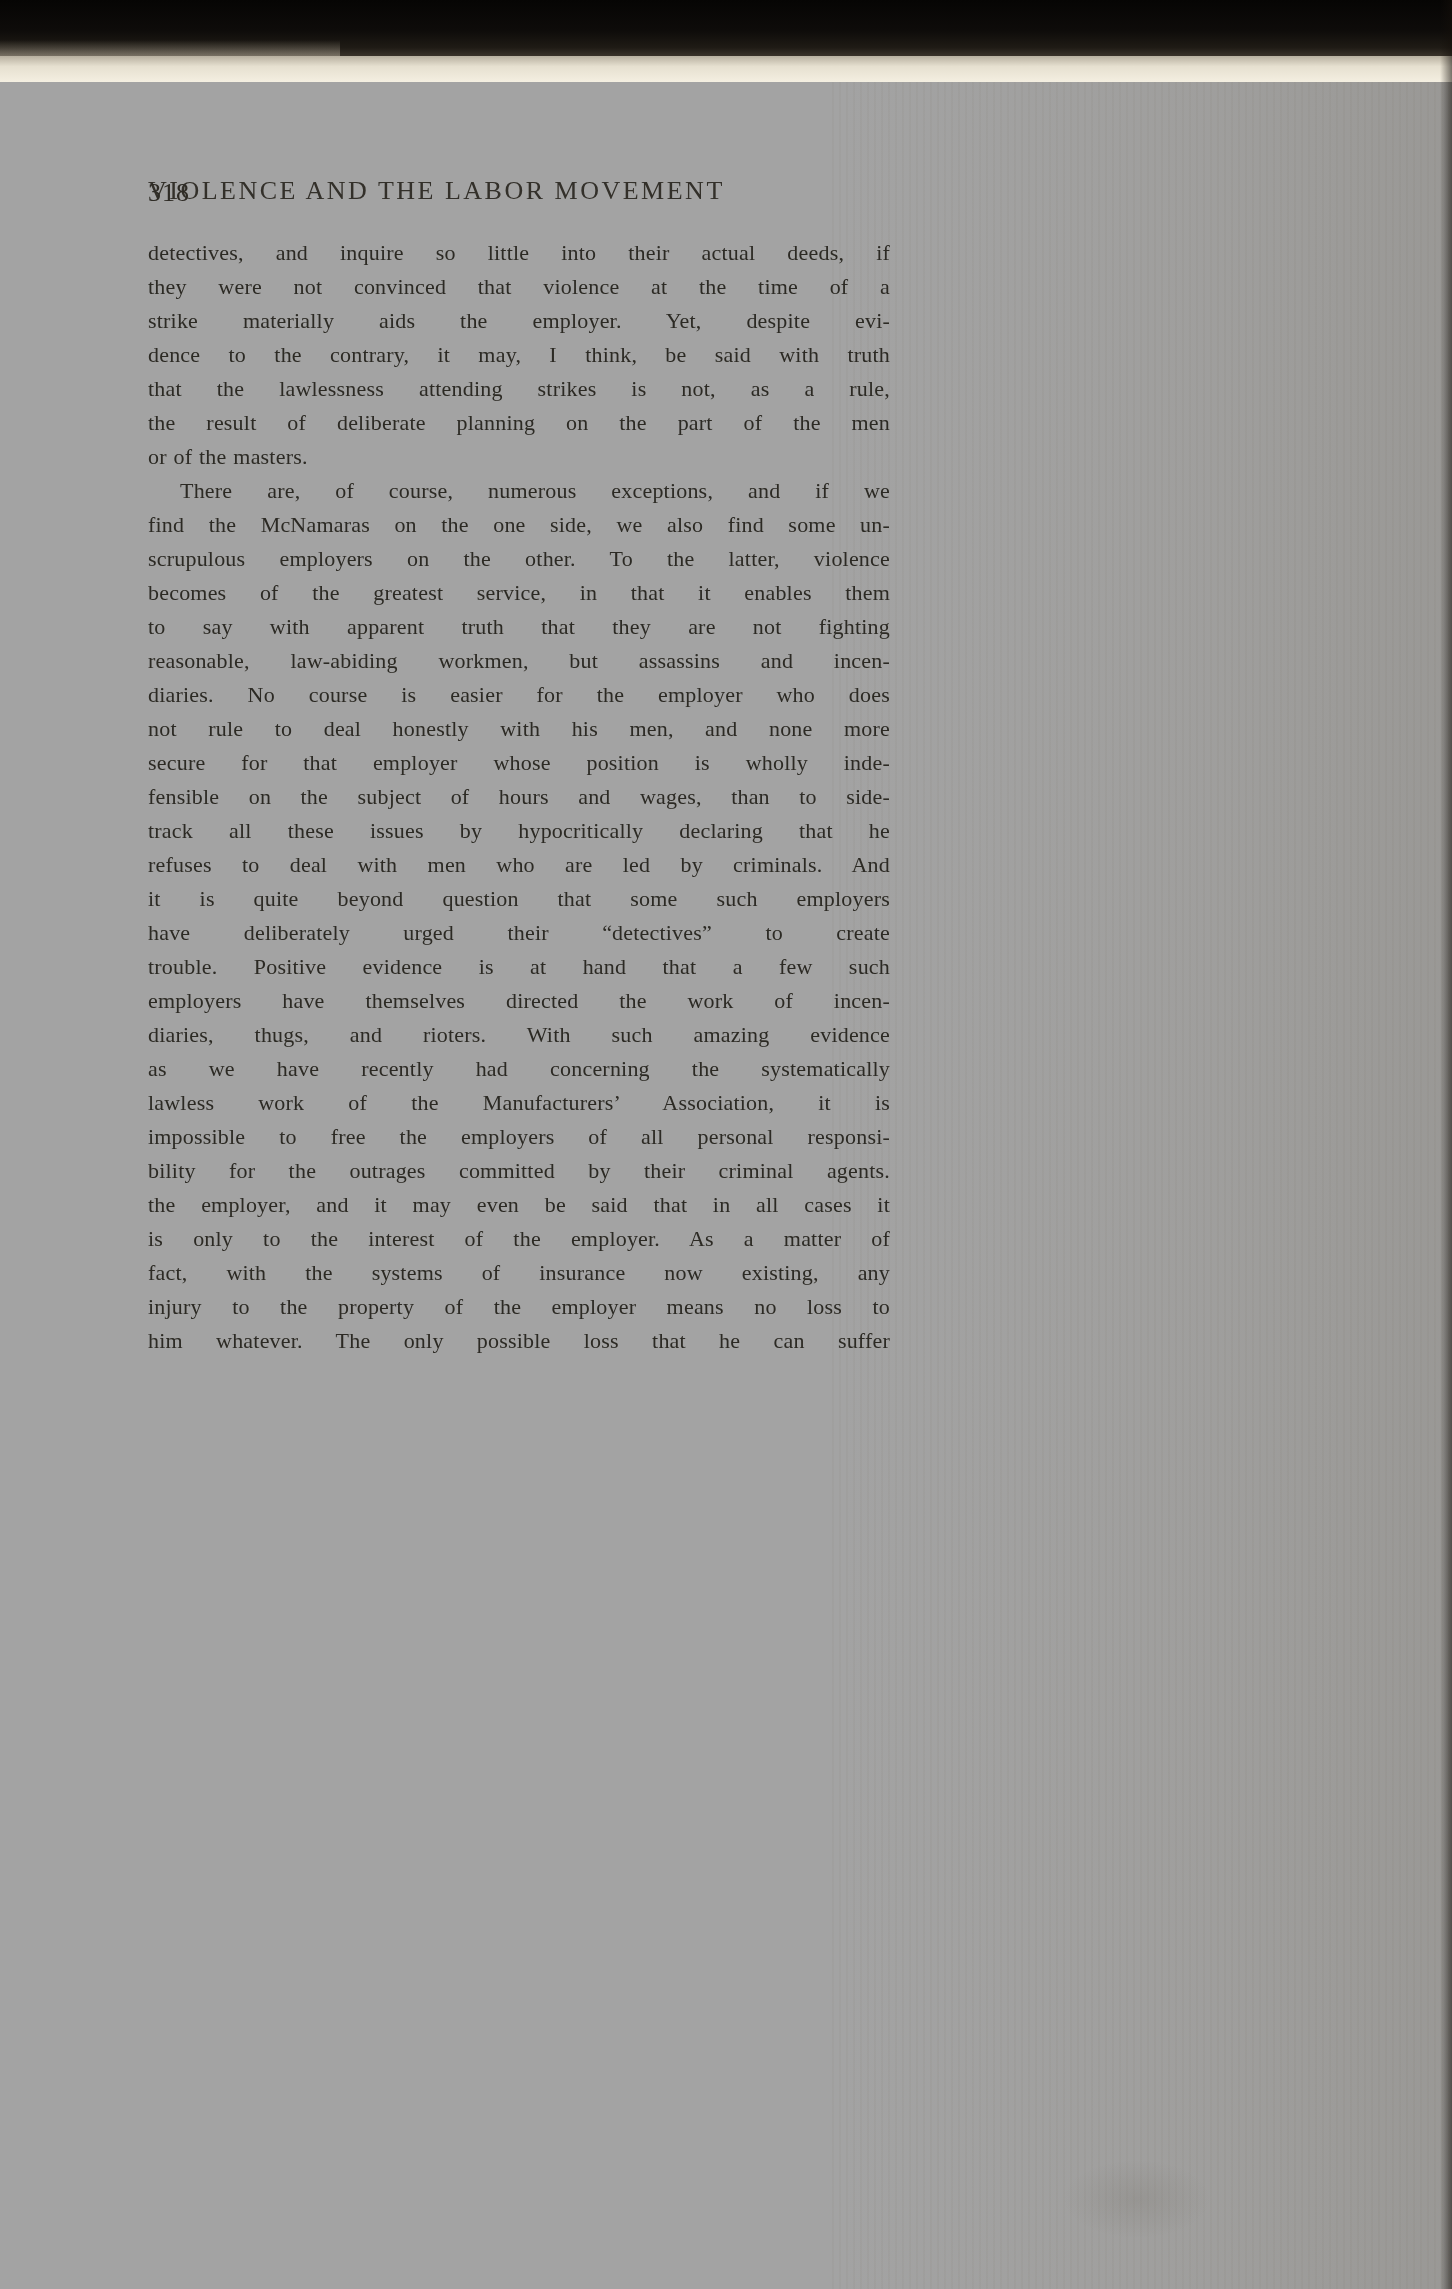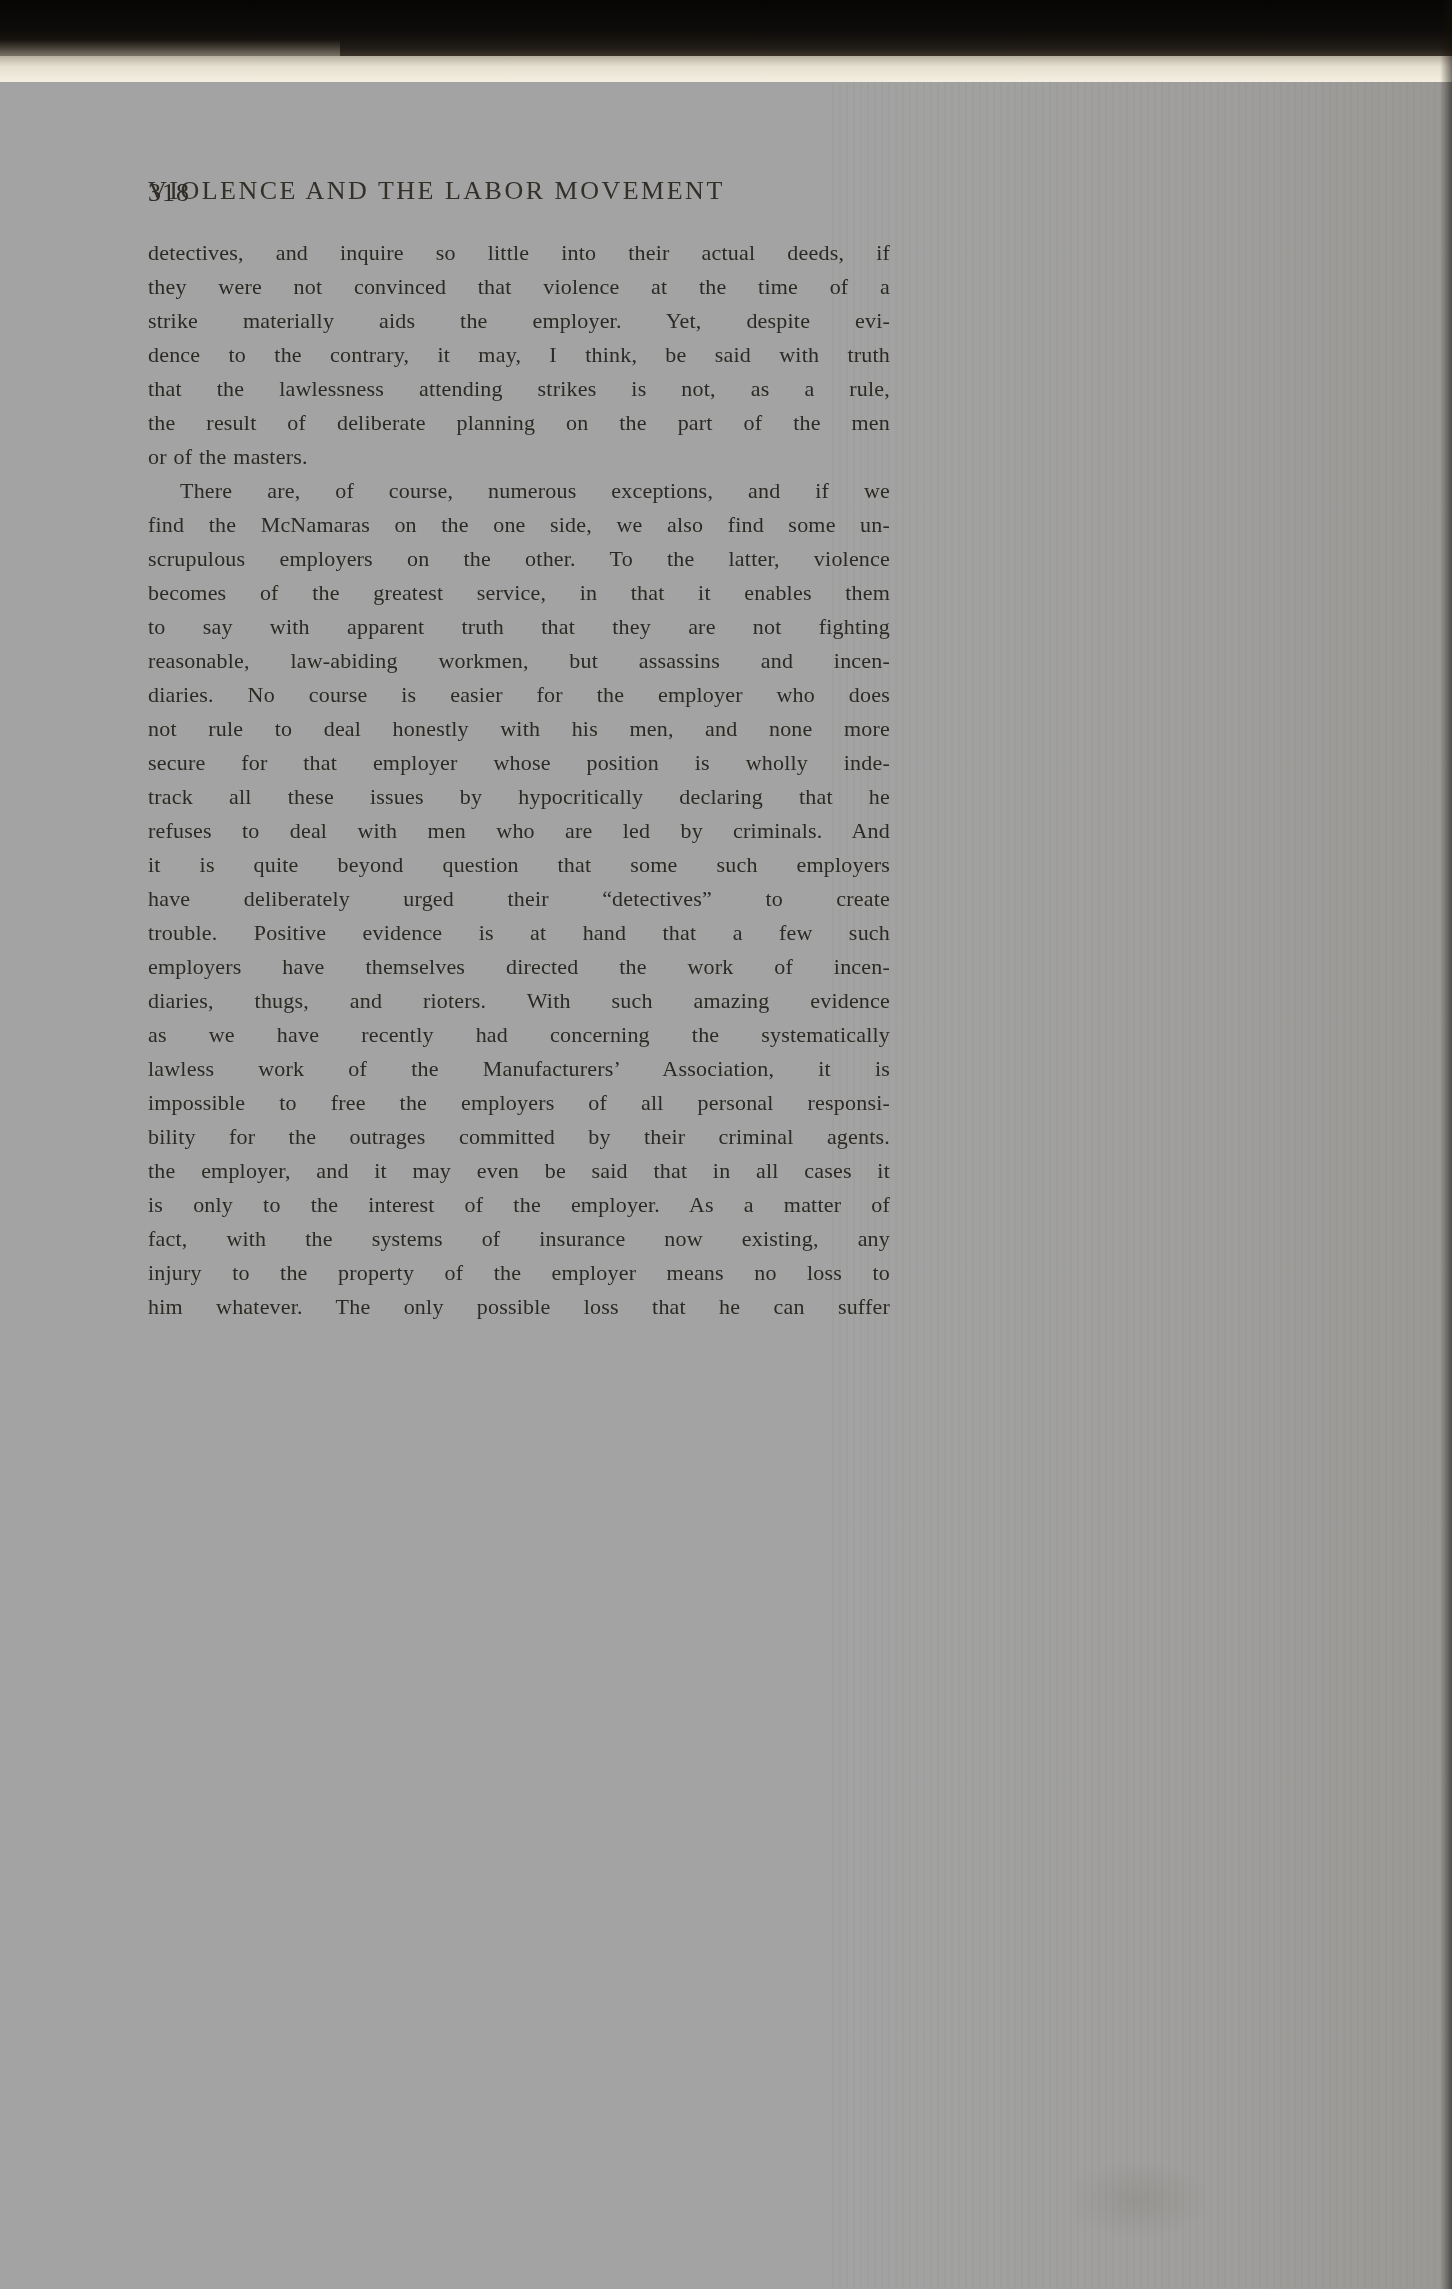--- a/index.html
+++ b/index.html
@@ -93,20 +93,21 @@
         <div class="paragraph">
           <div class="line indent">There are, of course, numerous exceptions, and if we</div>
           <div class="line">find the McNamaras on the one side, we also find some un-</div>
           <div class="line">scrupulous employers on the other. To the latter, violence</div>
           <div class="line">becomes of the greatest service, in that it enables them</div>
           <div class="line">to say with apparent truth that they are not fighting</div>
           <div class="line">reasonable, law-abiding workmen, but assassins and incen-</div>
           <div class="line">diaries. No course is easier for the employer who does</div>
           <div class="line">not rule to deal honestly with his men, and none more</div>
           <div class="line">secure for that employer whose position is wholly inde-</div>
+          <div class="line">fensible on the subject of hours and wages, than to side-</div>
           <div class="line">track all these issues by hypocritically declaring that he</div>
           <div class="line">refuses to deal with men who are led by criminals. And</div>
           <div class="line">it is quite beyond question that some such employers</div>
           <div class="line">have deliberately urged their “detectives” to create</div>
           <div class="line">trouble. Positive evidence is at hand that a few such</div>
           <div class="line">employers have themselves directed the work of incen-</div>
           <div class="line">diaries, thugs, and rioters. With such amazing evidence</div>
           <div class="line">as we have recently had concerning the systematically</div>
           <div class="line">lawless work of the Manufacturers’ Association, it is</div>
           <div class="line">impossible to free the employers of all personal responsi-</div>

